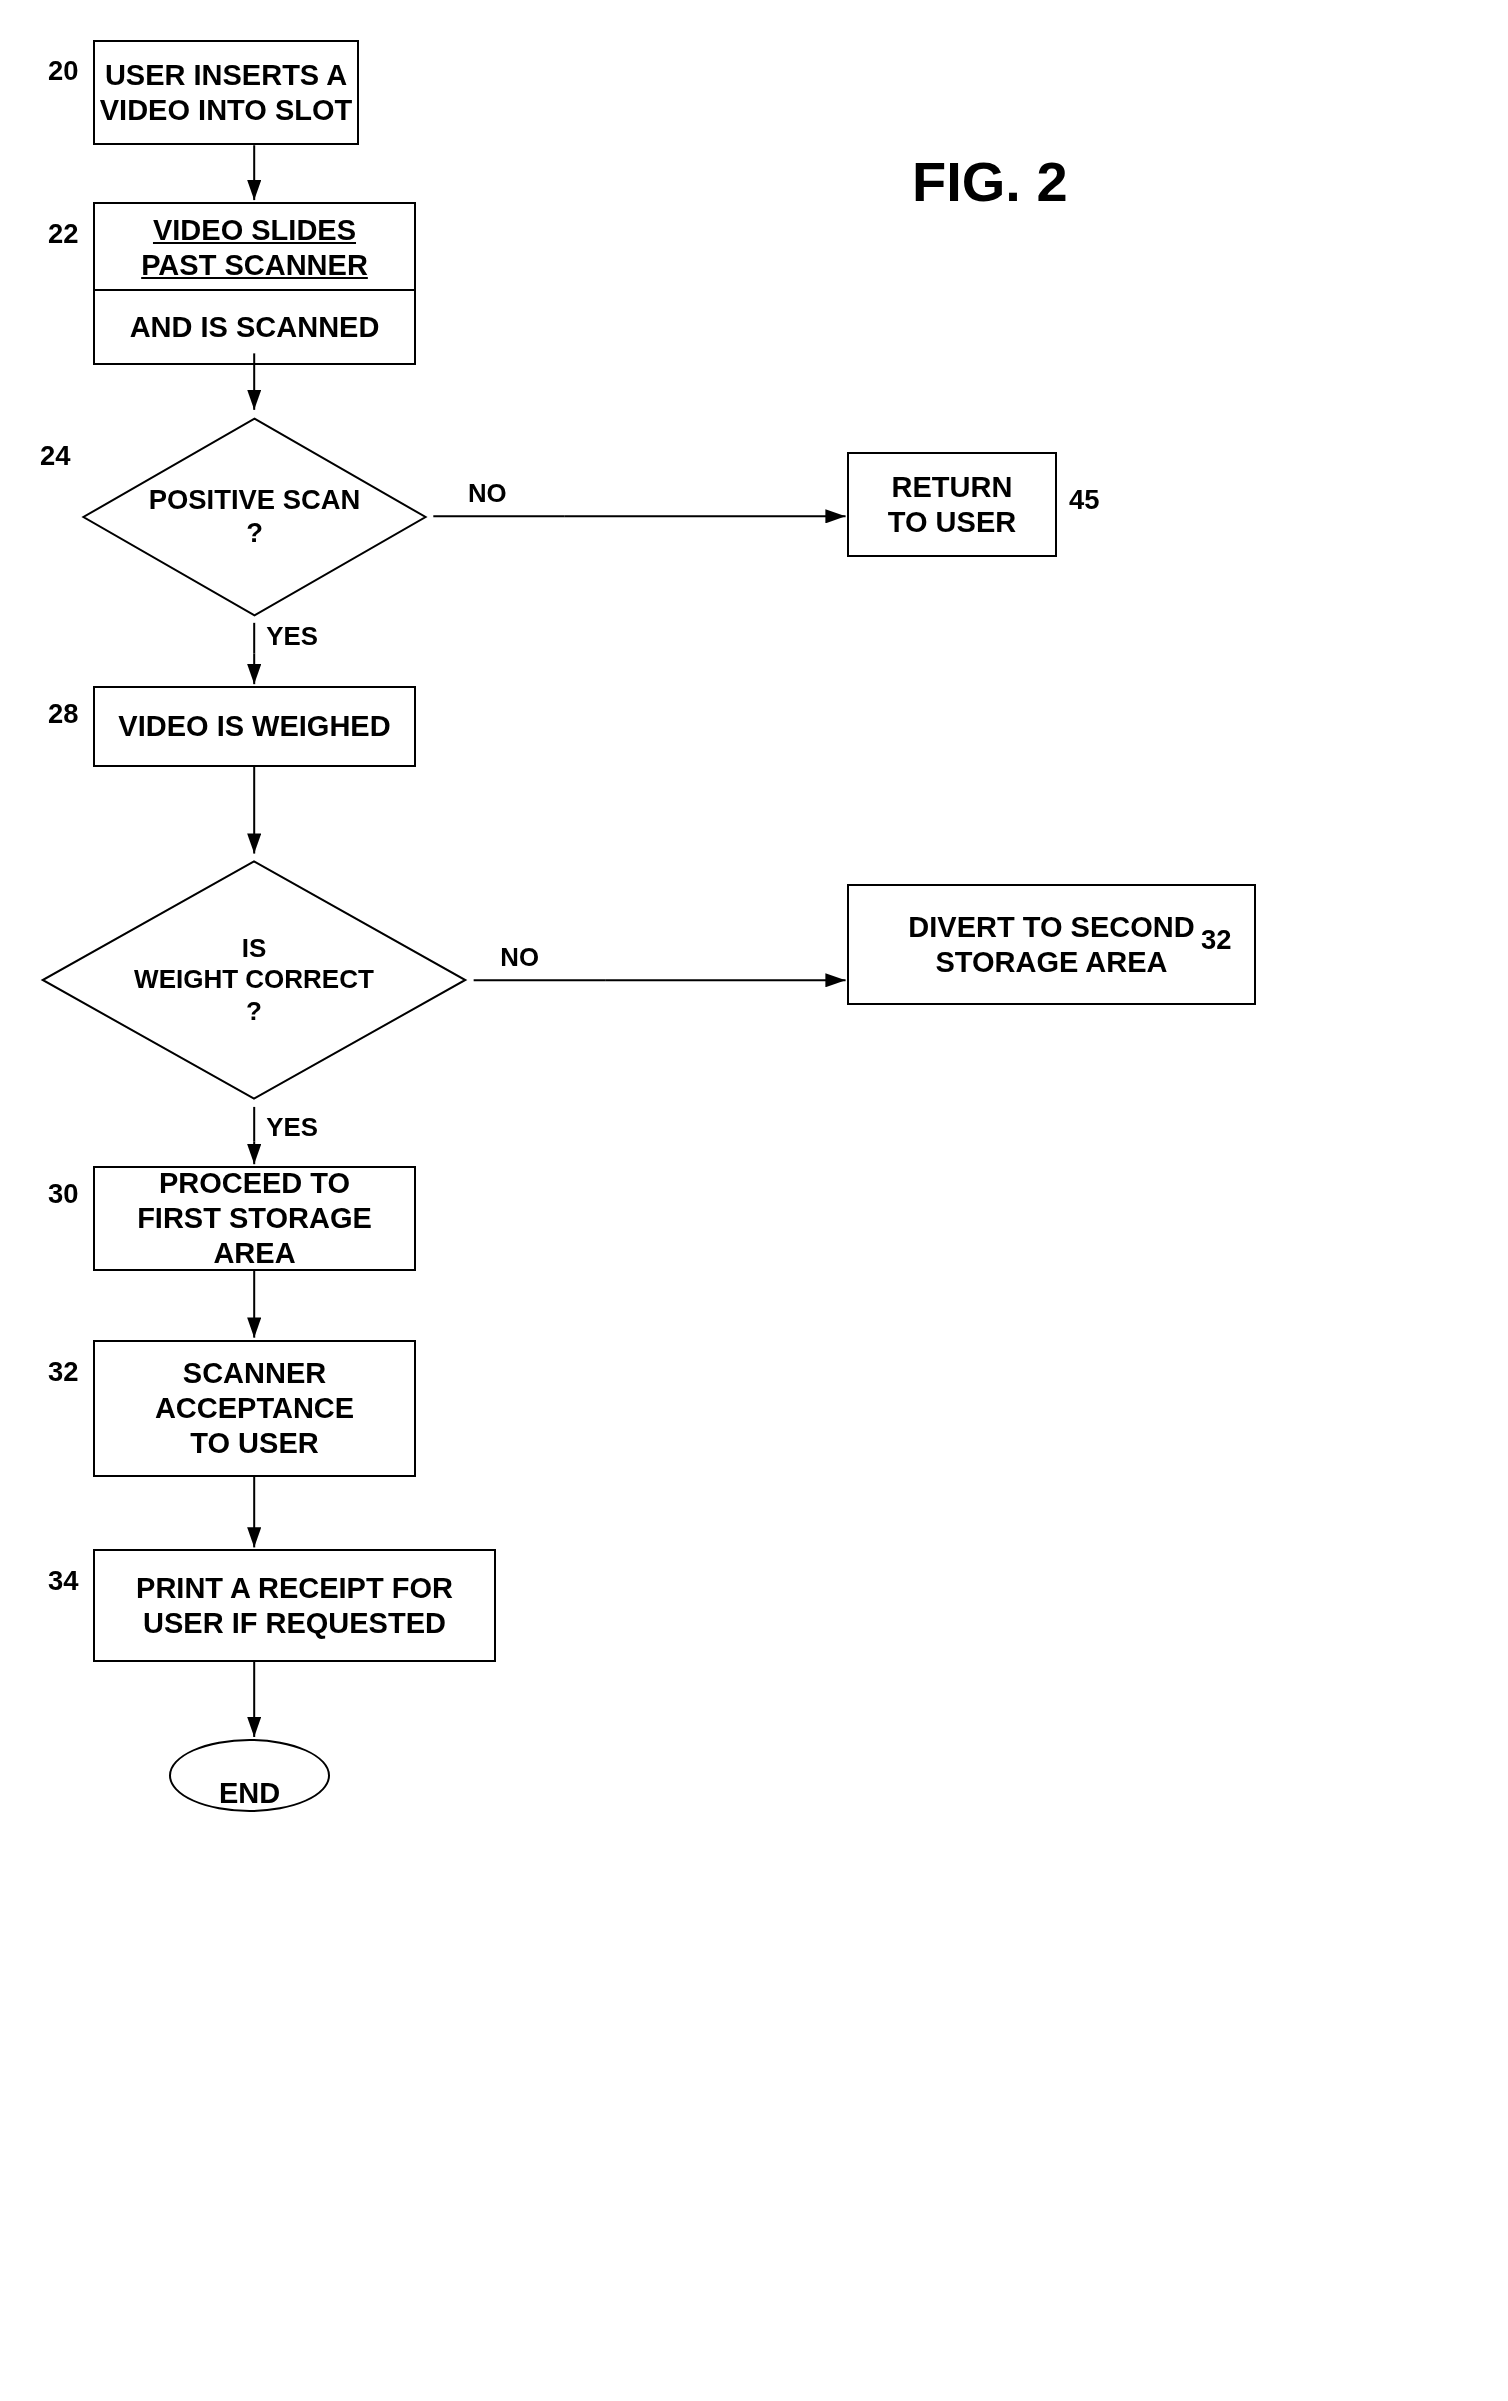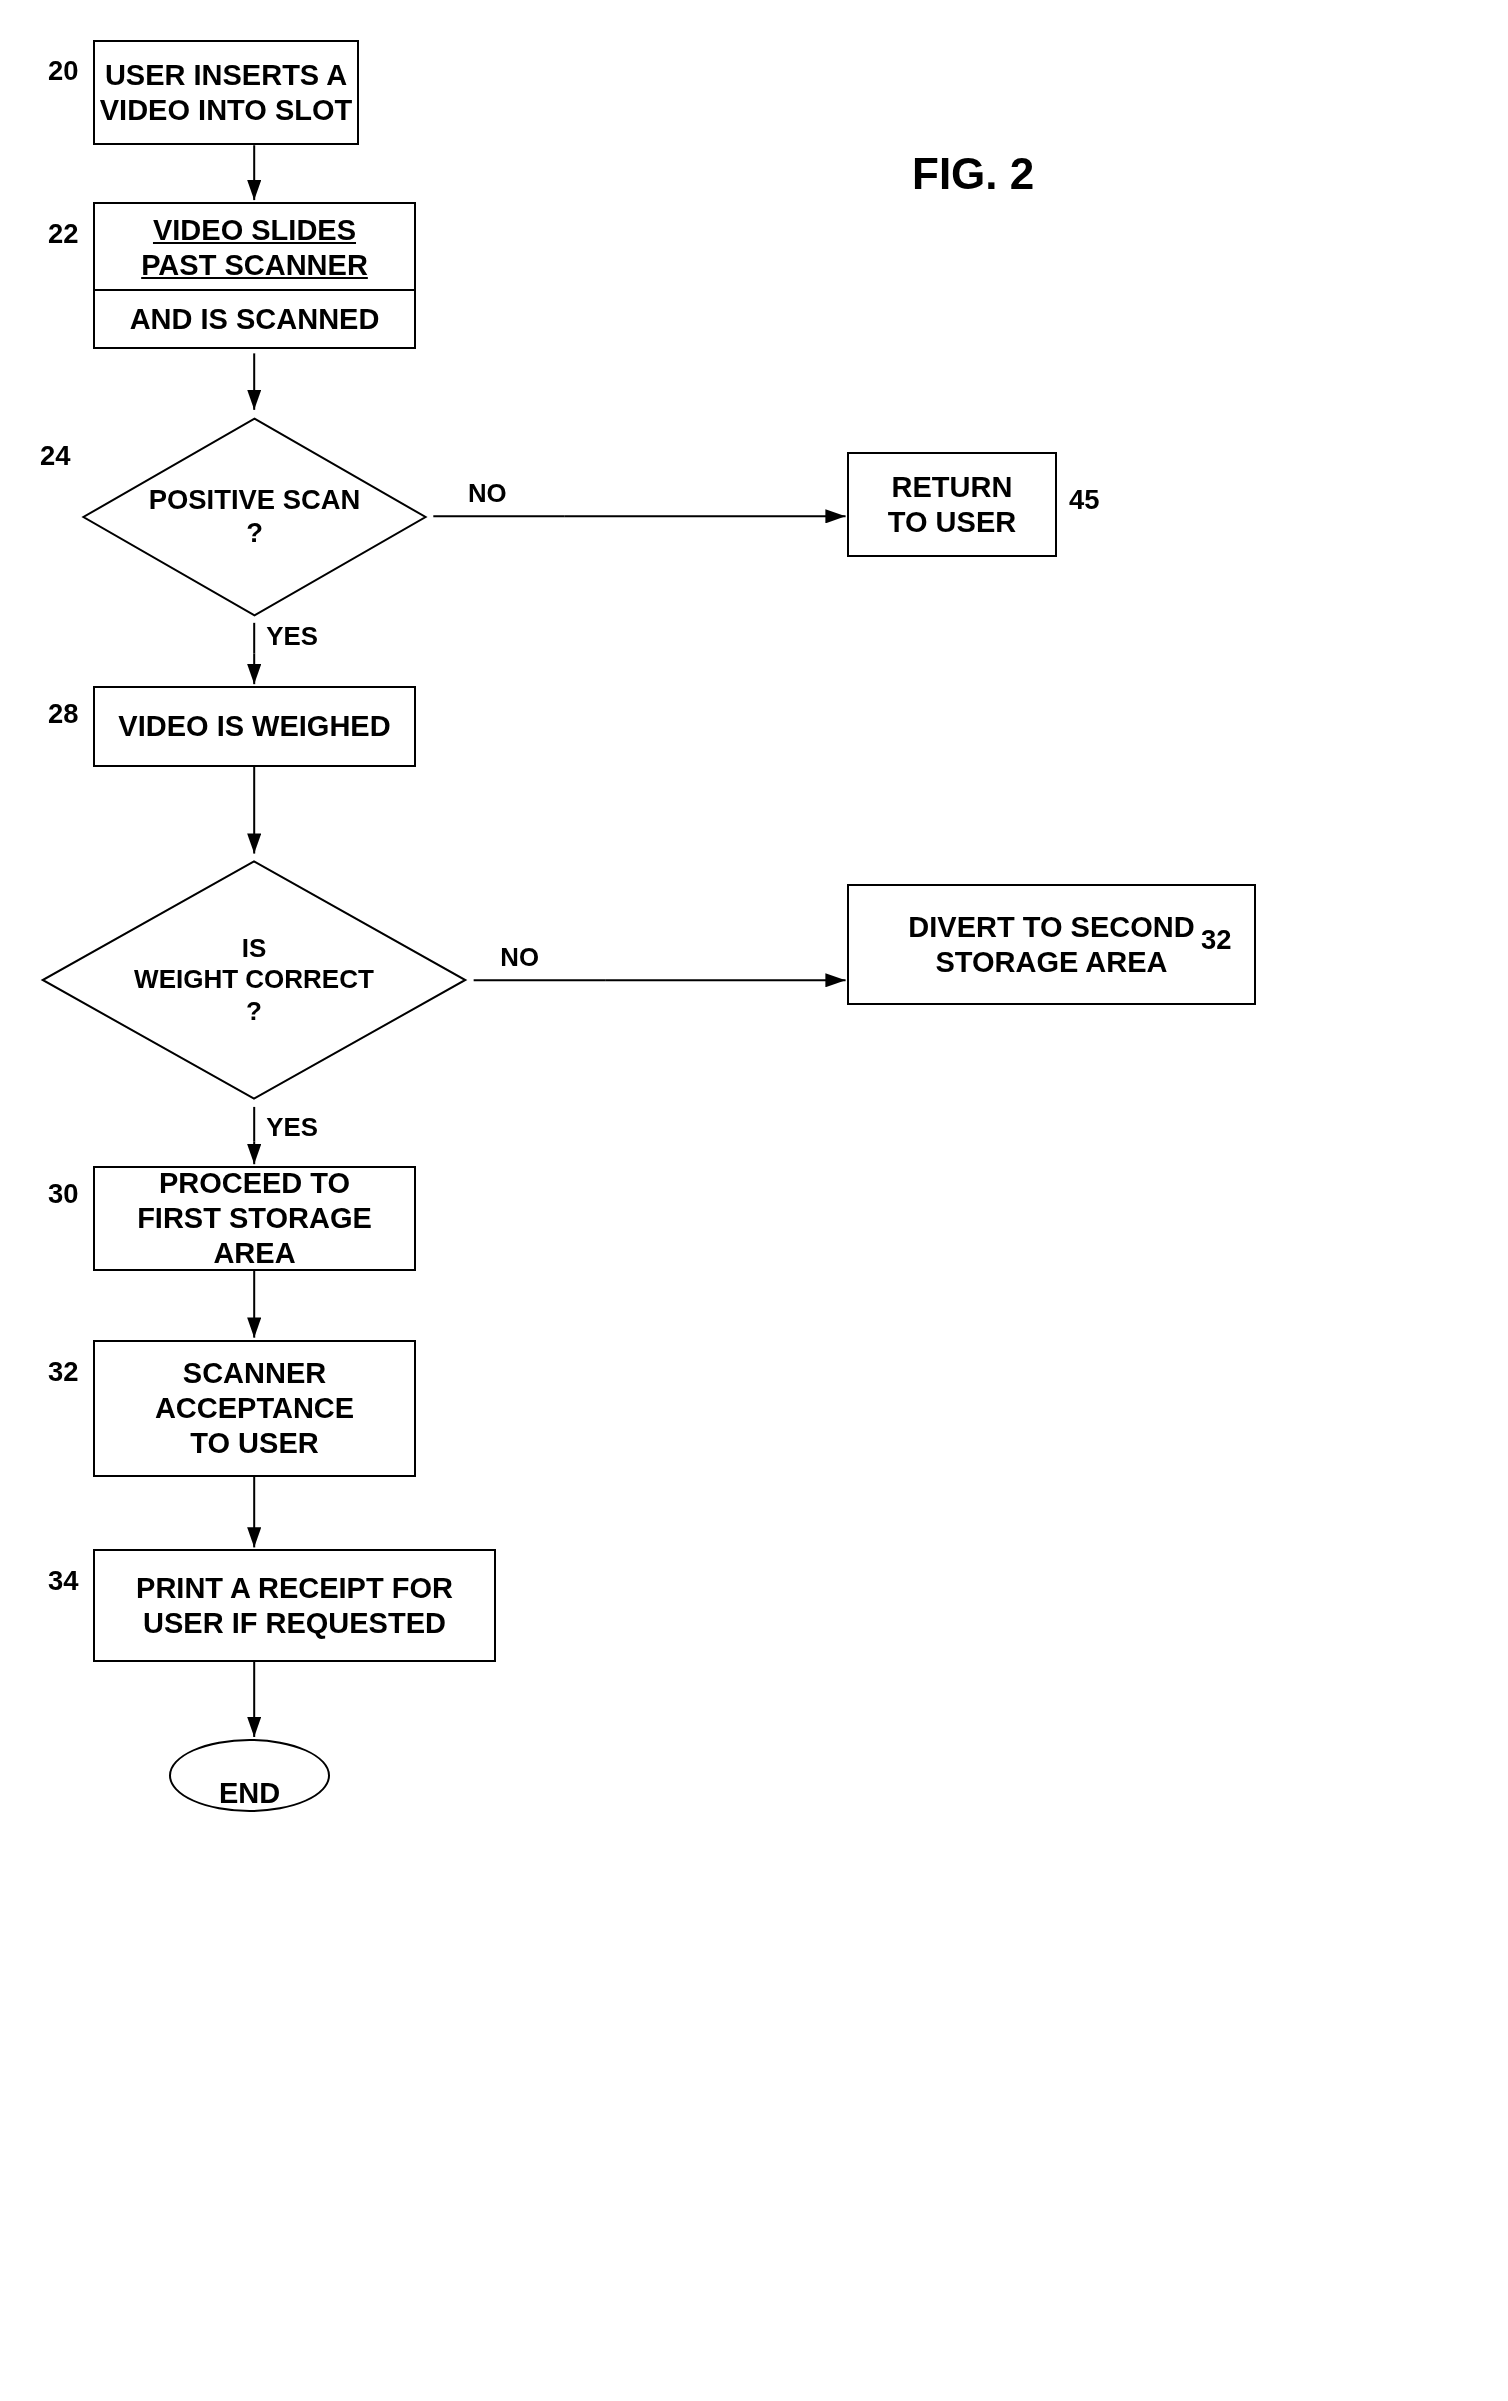--- a/index.html
+++ b/index.html
@@ -63,21 +63,21 @@
     .arrows-svg {
       position: absolute;
       top: 0; left: 0;
       width: 1508px;
       height: 2401px;
       pointer-events: none;
     }
     
     .fig-title {
       position: absolute;
-      font-size: 44px;
+      font-size: 56px;
       font-weight: bold;
       font-family: Arial, sans-serif;
     }
     
     .flow-oval {
       position: absolute;
       border: 2px solid #000;
       background: #fff;
       border-radius: 50%;
       display: flex;
@@ -100,21 +100,21 @@
   <div class="flow-box" style="left:93px; top:40px; width:266px; height:105px;">
     <span style="white-space:pre-line;">USER INSERTS A
 VIDEO INTO SLOT</span>
   </div>
 
   <span class="label" style="left:48px; top:218px;">22</span>
   <div class="flow-box" style="left:93px; top:202px; width:323px; height:89px; border-bottom: none;">
     <span style="white-space:pre-line;text-decoration:underline;">VIDEO SLIDES
 PAST SCANNER</span>
   </div>
-  <div class="flow-box" style="left:93px; top:289px; width:323px; height:60px;">
+  <div class="flow-box" style="left:93px; top:289px; width:323px; height:76px;">
     <span style="white-space:pre-line;">AND IS SCANNED</span>
   </div>
 
   <span class="label" style="left:40px; top:440px;">24</span>
   <div class="flow-diamond" style="left:77px; top:412px; width:355px; height:210px;">
     <svg width="355" height="210" viewBox="0 0 440 260">
       <polygon points="220,8 432,130 220,252 8,130" fill="white" stroke="black" stroke-width="2.5"></polygon>
     </svg>
     <div class="diamond-text" style="white-space:pre-line;">POSITIVE SCAN
 ?</div>

